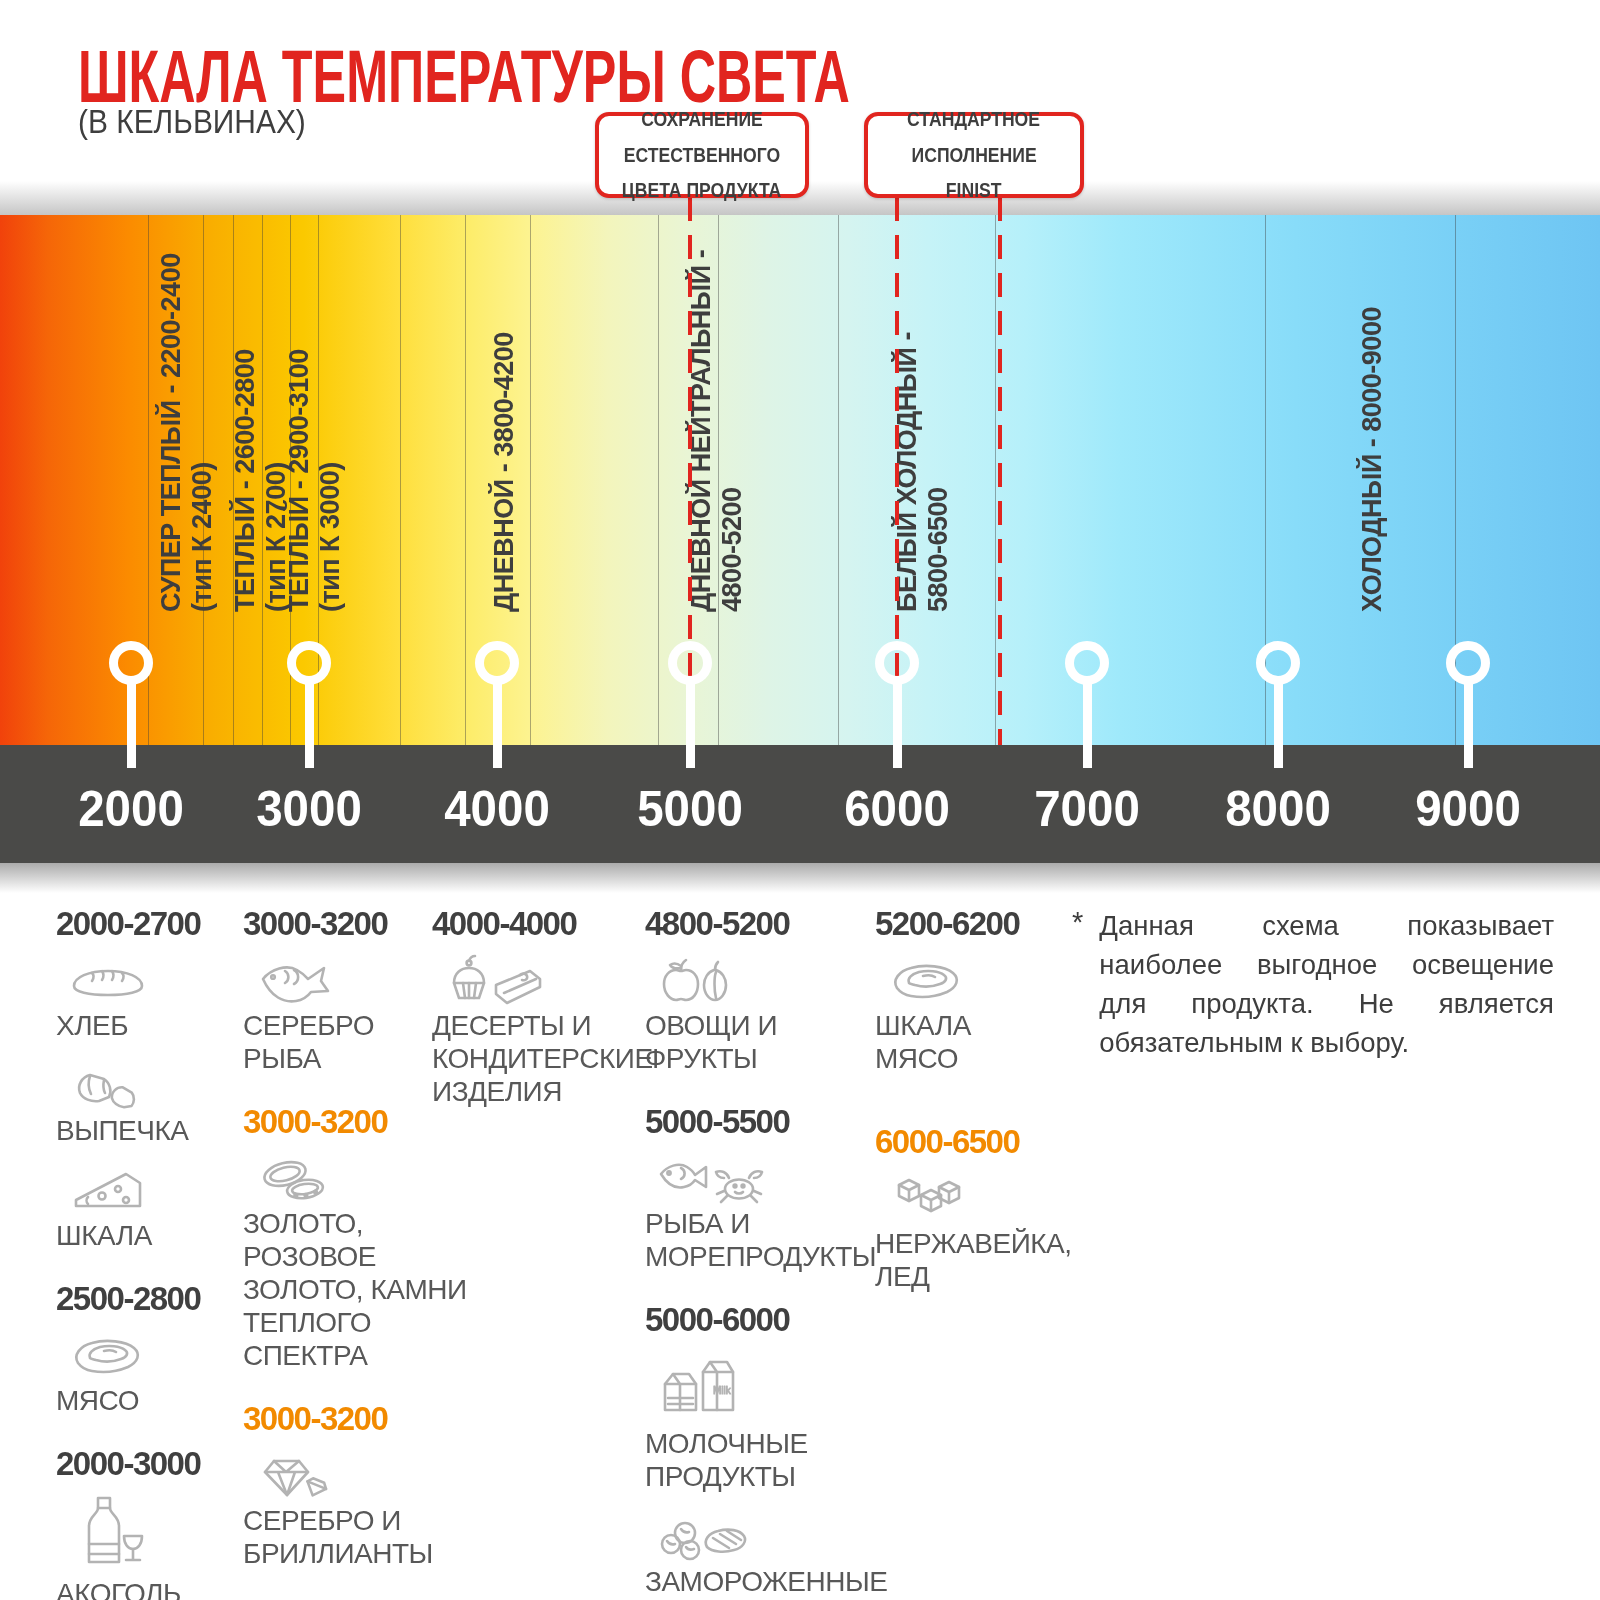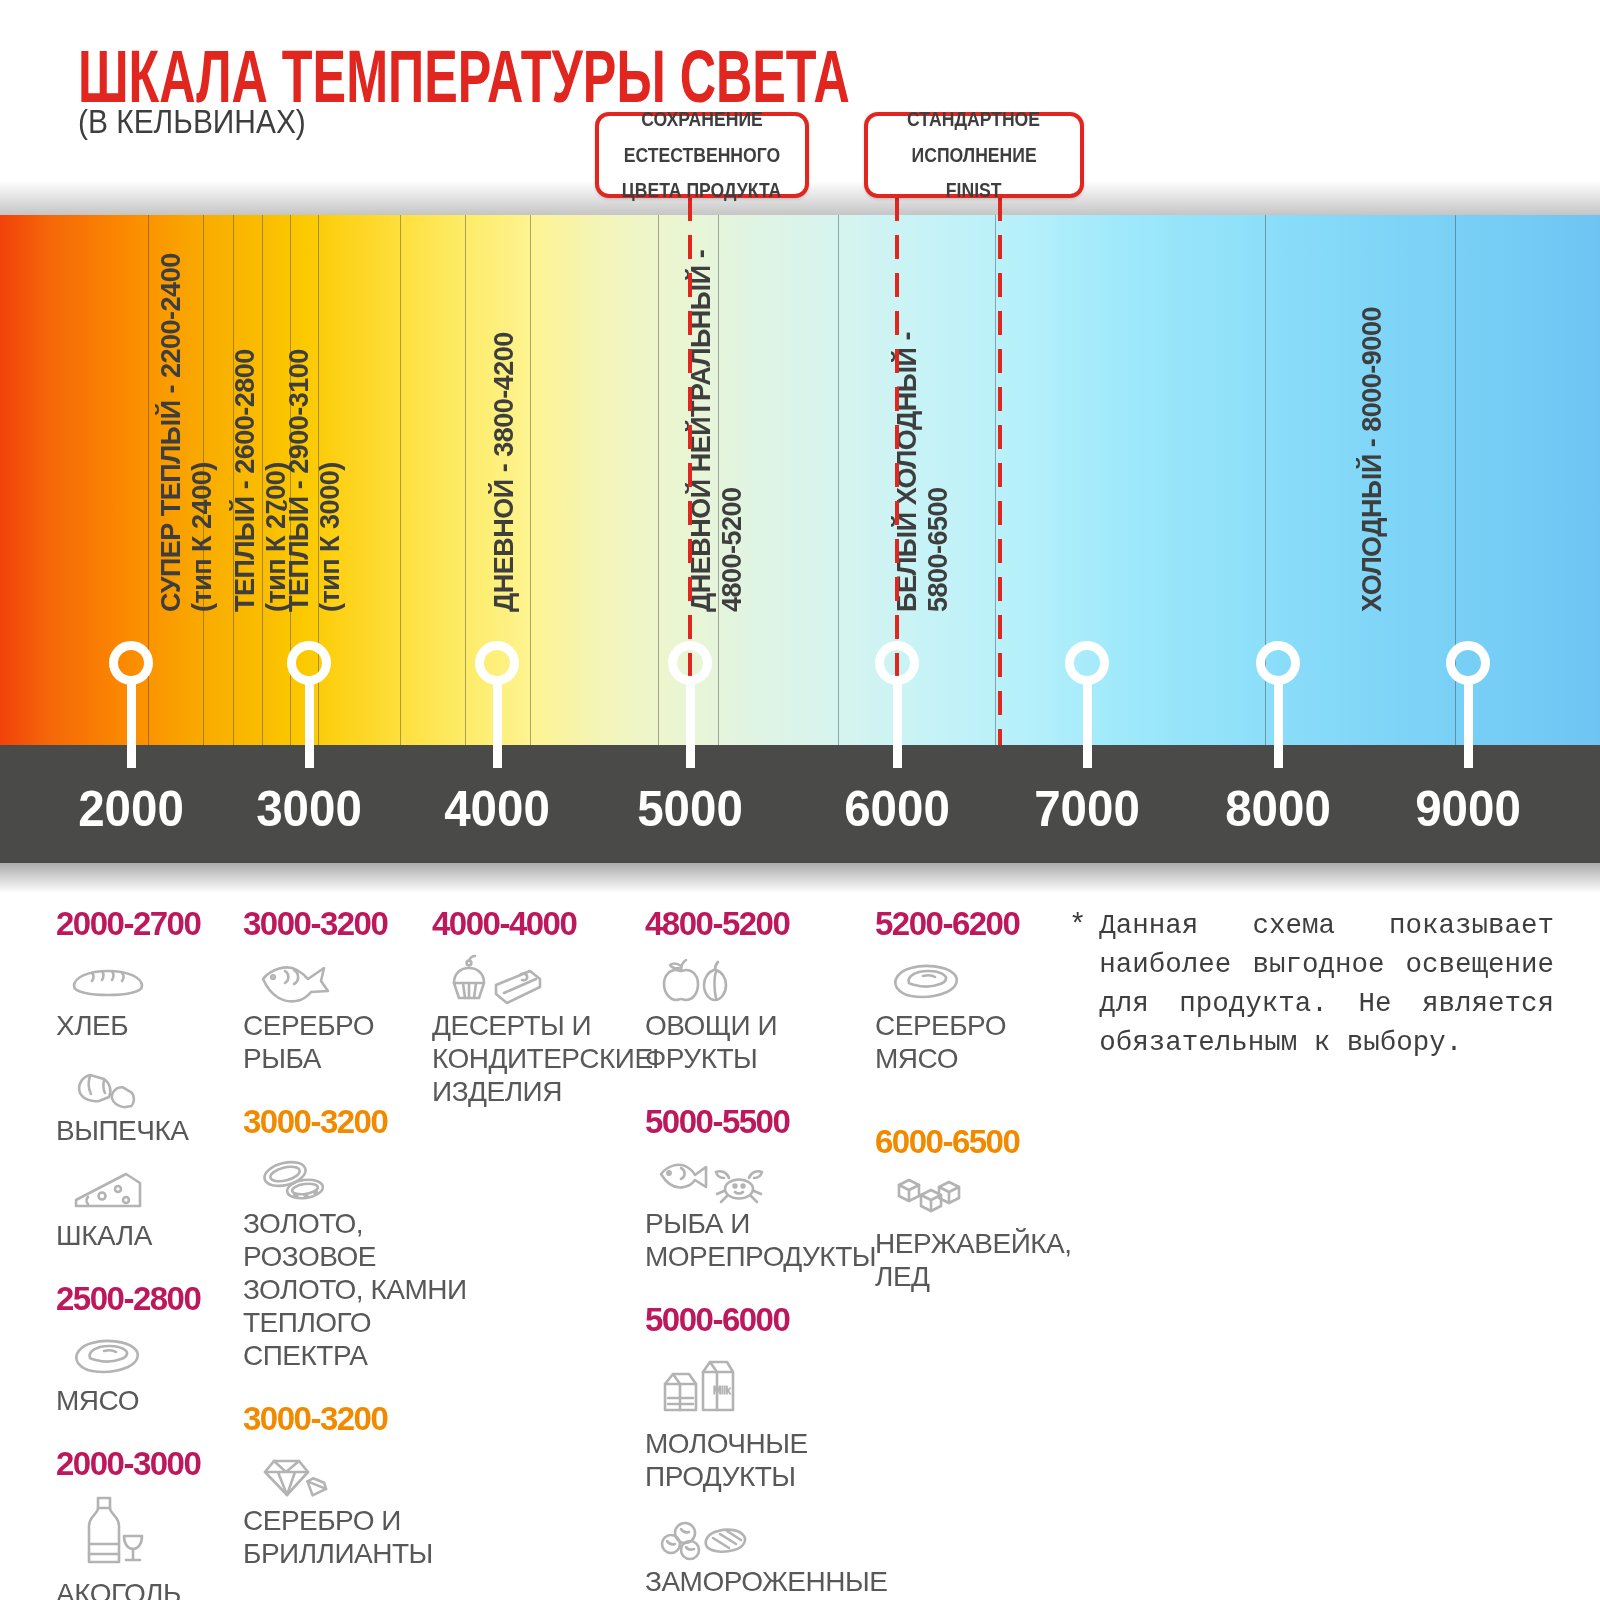--- a/index.html
+++ b/index.html
@@ -55,33 +55,33 @@
 
   
   #products{position:absolute;left:0;top:905px;width:1600px;height:695px;}
   .pcol{position:absolute;top:0;}
   #pcol1{left:56px;width:195px;}
   #pcol2{left:243px;width:260px;}
   #pcol3{left:432px;width:225px;}
   #pcol4{left:645px;width:310px;}
   #pcol5{left:875px;width:220px;}
   .range{font-size:33px;font-weight:bold;letter-spacing:-1.5px;margin:0 0 8px;}
-  .red{color:#be185d;}
+  .red{color:#404040;}
   .orange{color:#f28a00;}
   .group{margin-bottom:28px;}
   .item{margin-bottom:14px;}
   .p-icon{display:block;margin-left:10px;width:84px;height:58px;}
   .p-icon svg{width:84px;height:58px;fill:none;stroke:#b3b3b3;stroke-width:2.6;
               stroke-linecap:round;stroke-linejoin:round;}
   .p-label{font-size:28px;color:#585858;line-height:33px;letter-spacing:-.5px;}
 
   
   #footnote{position:absolute;left:1072px;top:906px;width:482px;display:flex;gap:16px;}
   .fn-star{font-size:29px;color:#3e3e3e;}
-  .fn-text{font-size:27.5px;color:#3e3e3e;line-height:1.42;text-align:justify;font-family:Liberation Mono, monospace;}
+  .fn-text{font-size:27.5px;color:#3e3e3e;line-height:1.42;text-align:justify;}
 </style>
 </head>
 <body>
 
 <div id="page">
 
   <div class="title">ШКАЛА ТЕМПЕРАТУРЫ СВЕТА</div>
   <div class="subtitle">(В КЕЛЬВИНАХ)</div>
 
   <div class="top-shadow"></div>
@@ -378,21 +378,21 @@
 
     <div id="pcol5" class="pcol">
       <div class="group">
         <div class="range red">5200-6200</div>
         <div class="item">
           <span class="p-icon"><svg viewBox="0 0 84 56" width="84" style="width: 100%; height: 100%;">
                 <path d="M12 36c-5-8 2-17 14-20 14-4 34-2 42 5 7 6 4 14-6 19-12 5-25 6-36 4-7-1-11-4-14-8z"></path>
                 <path d="M24 31c-2-5 3-9 10-11 9-2 20-1 25 3 4 3 2 7-4 9-8 3-18 3-25 1-3-1-5-1-6-2z"></path>
                 <path d="M38 24c4-1 9-1 12 1"></path>
               </svg></span>
-          <div class="p-label" style="max-width:140px">СЕРЕБРО МЯСО</div>
+          <div class="p-label" style="max-width:140px">ШКАЛА МЯСО</div>
         </div>
       </div>
       <div class="group" style="margin-top:48px">
         <div class="range orange">6000-6500</div>
         <div class="item">
           <span class="p-icon"><svg viewBox="0 0 84 56" width="84" style="width: 100%; height: 100%;">
                 <path d="M24 10l10 5v11l-10 5-10-5V15z"></path>
                 <path d="M14 15l10 5 10-5M24 20v11"></path>
                 <path d="M46 20l10 5v11l-10 5-10-5V25z"></path>
                 <path d="M36 25l10 5 10-5M46 30v11"></path>

